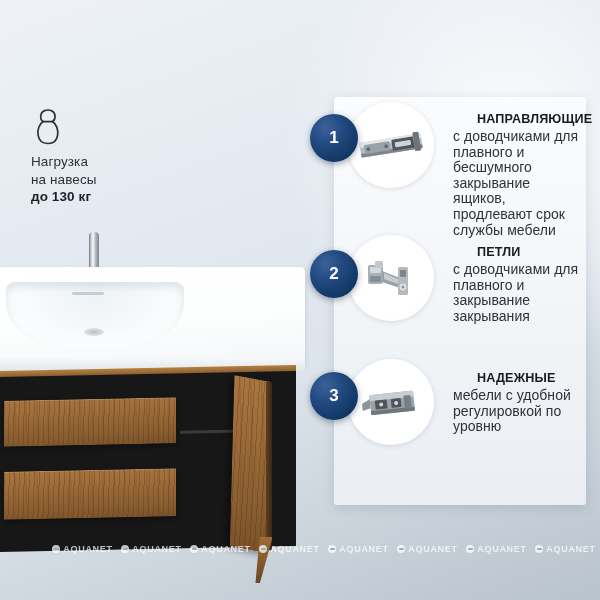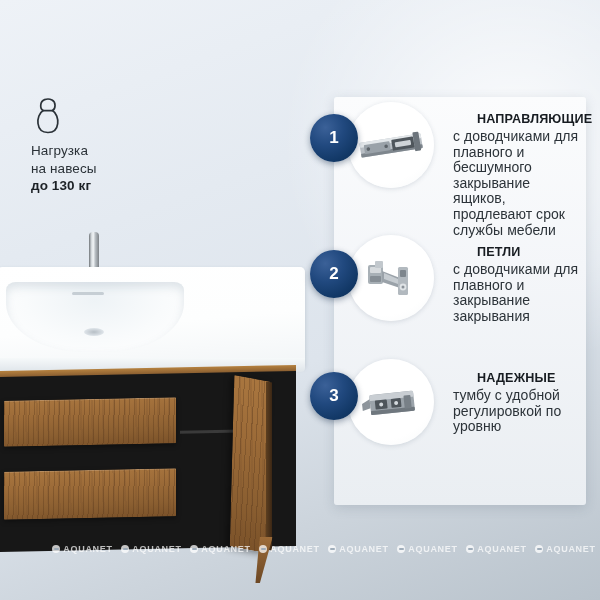--- a/index.html
+++ b/index.html
@@ -25,21 +25,21 @@
   }
 
   
   .title {
     position:absolute; left:29px; top:44px;
     font-size:30px; font-weight:bold; letter-spacing:.2px;
     color:#123e73;
     text-shadow:0 1px 0 rgba(255,255,255,.45);
   }
 
-  .load-block { position:absolute; left:31px; top:97px; width:130px; }
+  .load-block { position:absolute; left:31px; top:108px; width:130px; }
   .kettle-icon { width:34px; height:38px; display:block; margin-bottom:7px; }
   .load-line {
     font-size:13.5px; line-height:17.5px; color:#2b3238; font-weight:400;
     letter-spacing:.1px;
   }
   .load-line.bold { font-weight:bold; color:#1c2126; }
 
   
   #vanity { position:absolute; left:-6px; top:232px; width:330px; height:330px; }
 
@@ -292,21 +292,21 @@
           <rect x="43" y="40" width="10" height="9" rx="1" fill="#4e555b"></rect>
           <rect x="56" y="38" width="7" height="13" rx="1" fill="#788087"></rect>
           <path d="M22 38 L14 42 L14 49 L22 47 Z" fill="#8d949b"></path>
           <circle cx="33" cy="44.5" r="2" fill="#d4d9dd"></circle>
           <circle cx="48" cy="44.5" r="2" fill="#d4d9dd"></circle>
         </g>
       </svg>
     </div>
     <div class="ftext t3">
       <div class="f-head">НАДЕЖНЫЕ</div>
-      <div class="f-desc">тумбу с удобной регулировкой по уровню</div>
+      <div class="f-desc">мебели с удобной регулировкой по уровню</div>
     </div>
 
   </div>
 
   <div id="wm-row">
     <div class="wm">
       <span class="wm-dot"></span>
       <span>AQUANET</span>
     </div>
     <div class="wm">

